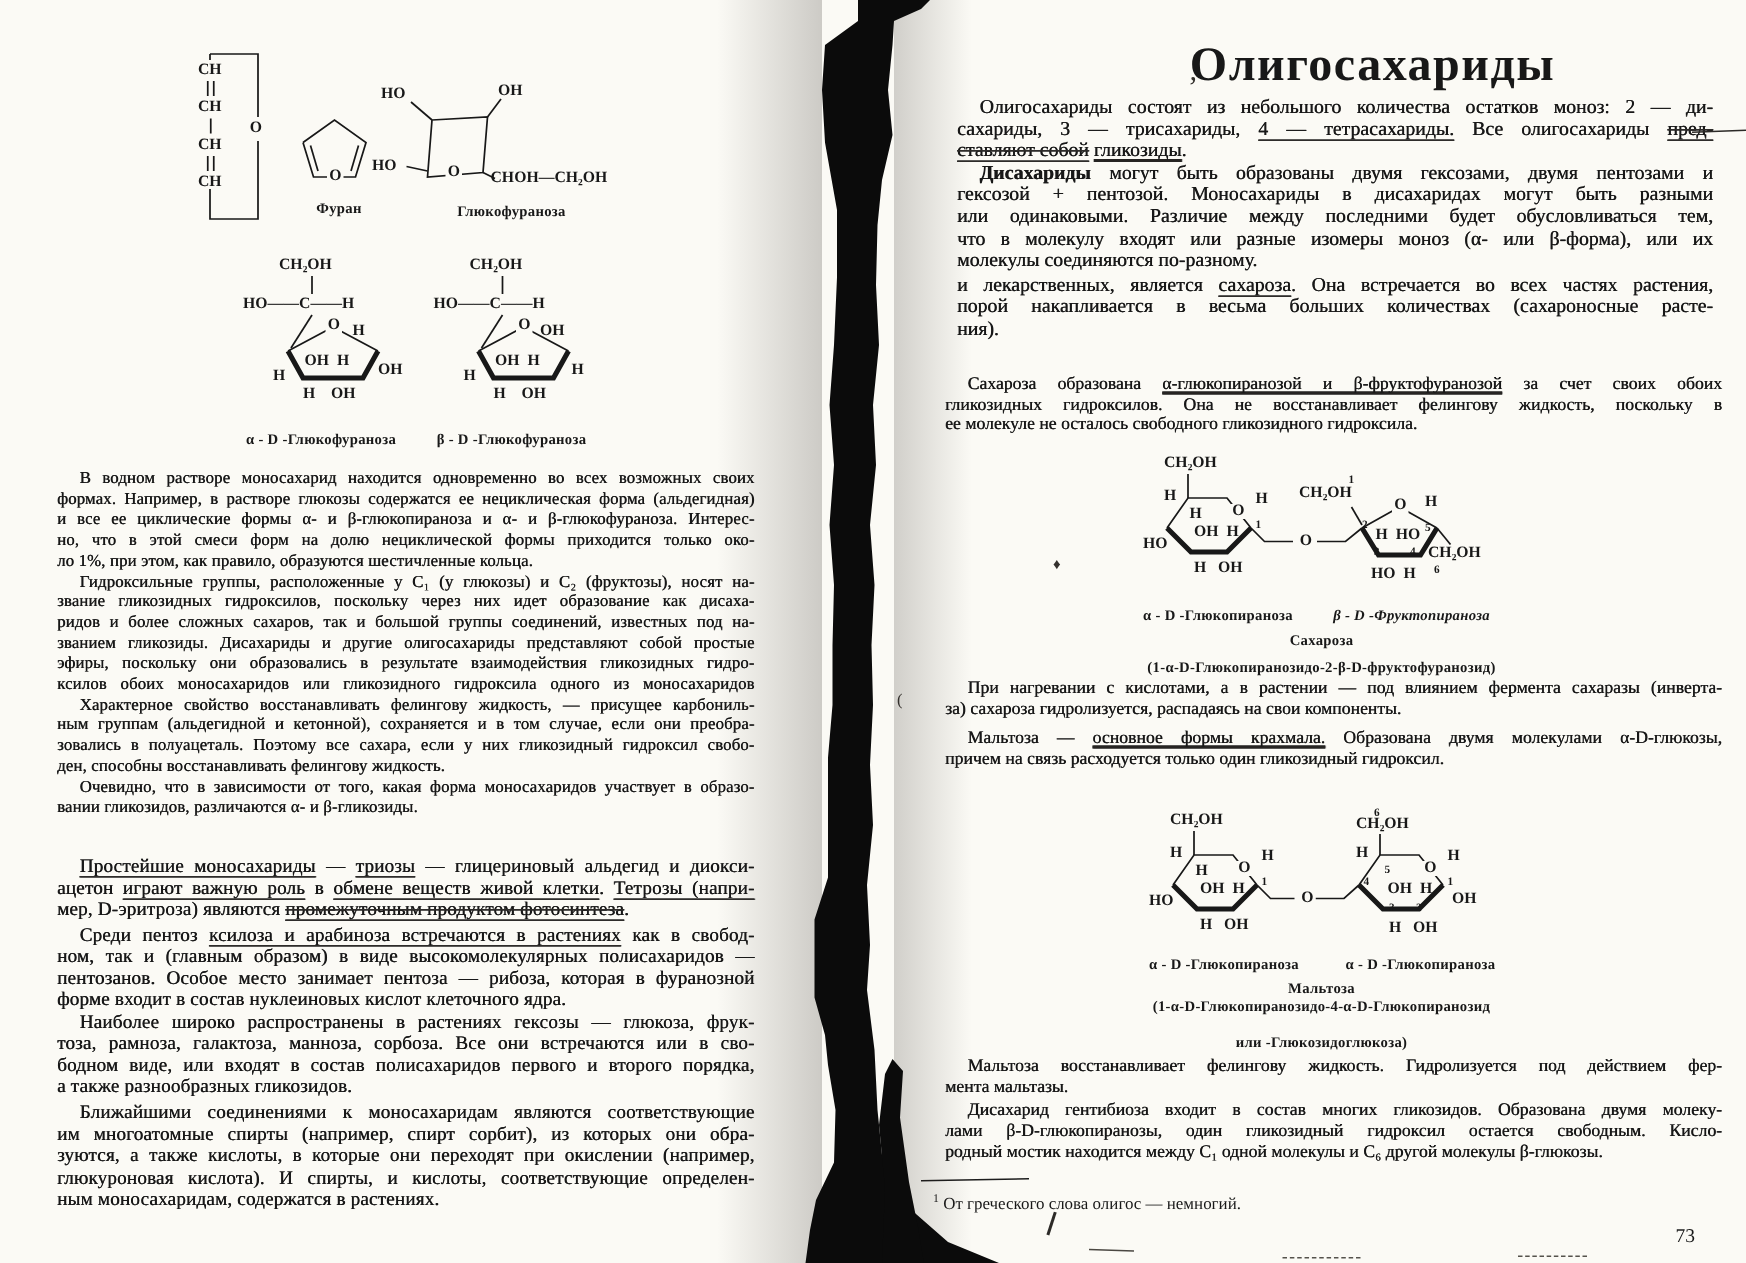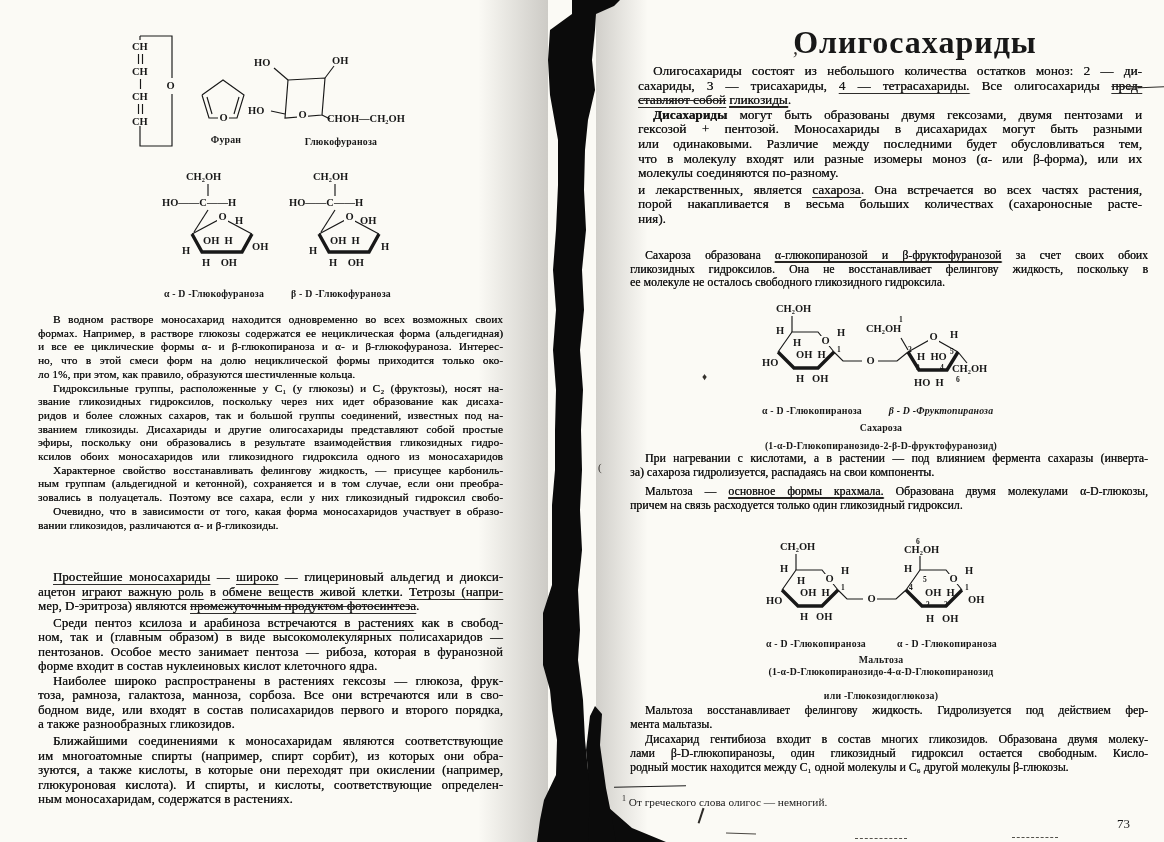--- a/index.html
+++ b/index.html
@@ -151,30 +151,31 @@
         <div class="line">звание гликозидных гидроксилов, поскольку через них идет образование как дисаха-</div>
         <div class="line">ридов и более сложных сахаров, так и большой группы соединений, известных под на-</div>
         <div class="line">званием гликозиды. Дисахариды и другие олигосахариды представляют собой простые</div>
         <div class="line">эфиры, поскольку они образовались в результате взаимодействия гликозидных гидро-</div>
         <div class="line">ксилов обоих моносахаридов или гликозидного гидроксила одного из моносахаридов</div>
       </div>
     <div class="par">
         <div class="line first">Характерное свойство восстанавливать фелингову жидкость, — присущее карбониль-</div>
         <div class="line">ным группам (альдегидной и кетонной), сохраняется и в том случае, если они преобра-</div>
         <div class="line">зовались в полуацеталь. Поэтому все сахара, если у них гликозидный гидроксил свобо-</div>
+        <div class="line last">ден, способны восстанавливать фелингову жидкость.</div>
       </div>
     <div class="par">
         <div class="line first">Очевидно, что в зависимости от того, какая форма моносахаридов участвует в образо-</div>
         <div class="line last">вании гликозидов, различаются α- и β-гликозиды.</div>
       </div>
   </div>
 
   <div class="tblock normal" style="left:38px;top:570px;width:465px;">
     <div class="par">
-        <div class="line first"><u>Простейшие моносахариды</u> — <u>широко</u> — глицериновый альдегид и диокси-</div>
+        <div class="line first"><u>Простейшие моносахариды</u> — <u>триозы</u> — глицериновый альдегид и диокси-</div>
         <div class="line">ацетон <u>играют важную роль</u> в <u>обмене веществ живой клетки</u>. <u>Тетрозы (напри-</u></div>
         <div class="line last">мер, D-эритроза) являются <s>промежуточным продуктом фотосинтеза</s>.</div>
       </div>
     <div class="par gap2">
         <div class="line first">Среди пентоз <u>ксилоза и арабиноза встречаются в растениях</u> как в свобод-</div>
         <div class="line">ном, так и (главным образом) в виде высокомолекулярных полисахаридов —</div>
         <div class="line">пентозанов. Особое место занимает пентоза — рибоза, которая в фуранозной</div>
         <div class="line last">форме входит в состав нуклеиновых кислот клеточного ядра.</div>
       </div>
     <div class="par">

